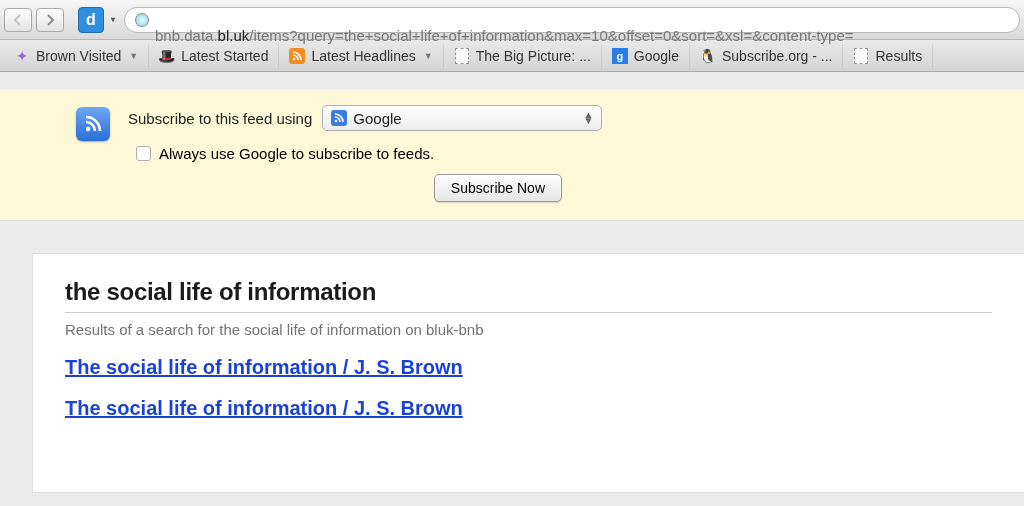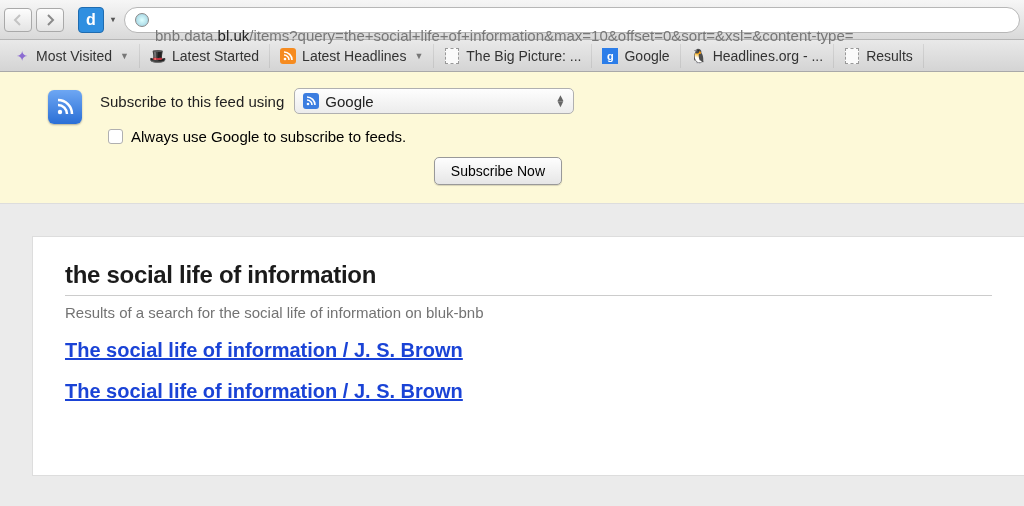--- a/index.html
+++ b/index.html
@@ -97,24 +97,25 @@
   }
   .icon-google{
     width:16px;height:16px;background:#2b7de9;color:#fff;font-weight:bold;
     display:flex;align-items:center;justify-content:center;font-size:11px;
   }
   .icon-tux{color:#222;font-size:14px;}
   
   .feed-panel {
     background:#fdf9d8;
     border-bottom:1px solid #ddd;
-    padding:16px 32px 18px 48px;
+    padding:16px 32px 18px 76px;
     display:flex;
     gap:18px;
     align-items:flex-start;
+    margin-top:17px;
   }
   .rss-big {
     width:34px;height:34px;
     background:linear-gradient(#6ea7f3,#2a6fd6);
     border-radius:6px;
     display:flex;align-items:center;justify-content:center;
     color:#fff;font-size:20px;
     margin-top:2px;
     box-shadow:0 1px 2px rgba(0,0,0,0.3);
   }
@@ -212,21 +213,21 @@
     <span class="globe"></span>
     <span class="url-text">
       <span>bnb.data.</span><span class="url-dark">bl.uk</span><span>/items?query=the+social+life+of+information&amp;max=10&amp;offset=0&amp;sort=&amp;xsl=&amp;content-type=</span>
     </span>
   </div>
 </div>
 
 <div class="bookmarks">
   <div class="bm-item">
     <span class="bm-icon icon-star">✦</span>
-    <span>Most Visited</span>
+    <span>Brown Visited</span>
     <span class="bm-chevron">▼</span>
   </div>
   <div class="bm-item">
     <span class="bm-icon icon-redhat">🎩</span>
     <span>Latest Started</span>
   </div>
   <div class="bm-item">
     <span class="bm-icon icon-feed">
       <svg width="10" height="10" viewBox="0 0 10 10">
           <circle cx="2" cy="8" r="1.3" fill="#fff"></circle>
@@ -242,21 +243,21 @@
         <span class="icon-page"></span>
       </span>
     <span>The Big Picture: ...</span>
   </div>
   <div class="bm-item">
     <span class="bm-icon icon-google">g</span>
     <span>Google</span>
   </div>
   <div class="bm-item">
     <span class="bm-icon icon-tux">🐧</span>
-    <span>Headlines.org - ...</span>
+    <span>Subscribe.org - ...</span>
   </div>
   <div class="bm-item">
     <span class="bm-icon">
         <span class="icon-page"></span>
       </span>
     <span>Results</span>
   </div>
 </div>
 
 <div class="feed-panel">

